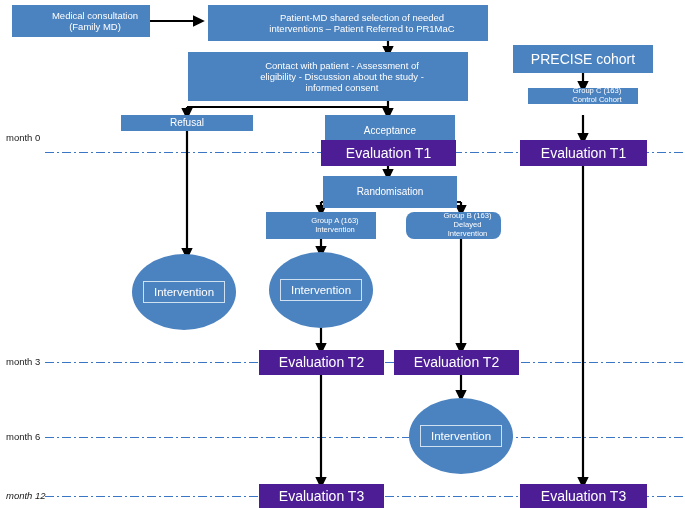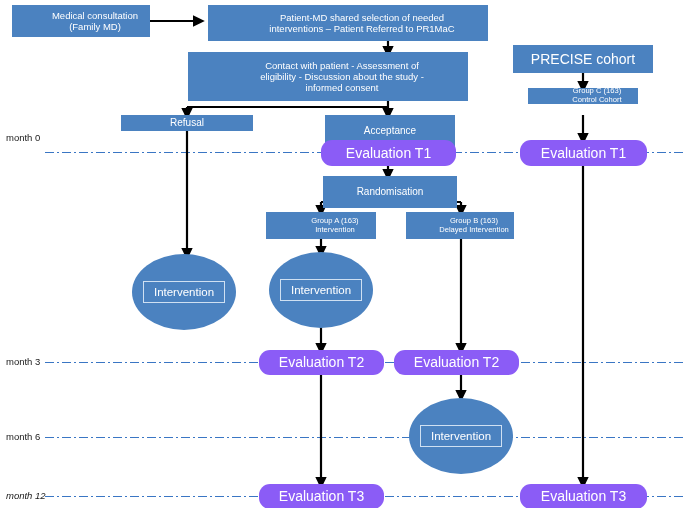--- a/index.html
+++ b/index.html
@@ -30,22 +30,21 @@
     justify-content: center;
     text-align: center;
     color: #ffffff;
     line-height: 1.18;
     z-index: 3;
   }
   .blue-box {
     background: #4b82c0;
   }
   .green-box {
-    background: #8b5cf6;
-    border-radius: 11px;
+    background: #4c1d95;
   }
   .circle {
     position: absolute;
     background: #4b82c0;
     border-radius: 50%;
     z-index: 2;
     display: flex;
     align-items: center;
     justify-content: center;
   }
@@ -164,21 +163,21 @@
 
   <div class="node blue-box t-sm" style="left:323px; top:176px; width:134px; height:32px;">
     <span>Randomisation</span>
   </div>
 
   <div class="node blue-box multiline t-xs" style="left:266px; top:212px; width:110px; height:27px;">
     <span>Group A (163)</span>
     <span>Intervention</span>
   </div>
 
-  <div class="node blue-box multiline t-xs" style="left:406px; top:212px; width:108px; height:27px;">
+  <div class="node blue-box multiline t-xs" style="left:406px; top:212px; width:95px; height:27px;border-radius:8px;">
     <span>Group B (163)</span>
     <span>Delayed Intervention</span>
   </div>
 
   <div class="circle" style="left:132px; top:254px; width:104px; height:76px;">
     <span class="circle-label">Intervention</span>
   </div>
 
   <div class="circle" style="left:269px; top:252px; width:104px; height:76px;">
     <span class="circle-label">Intervention</span>

